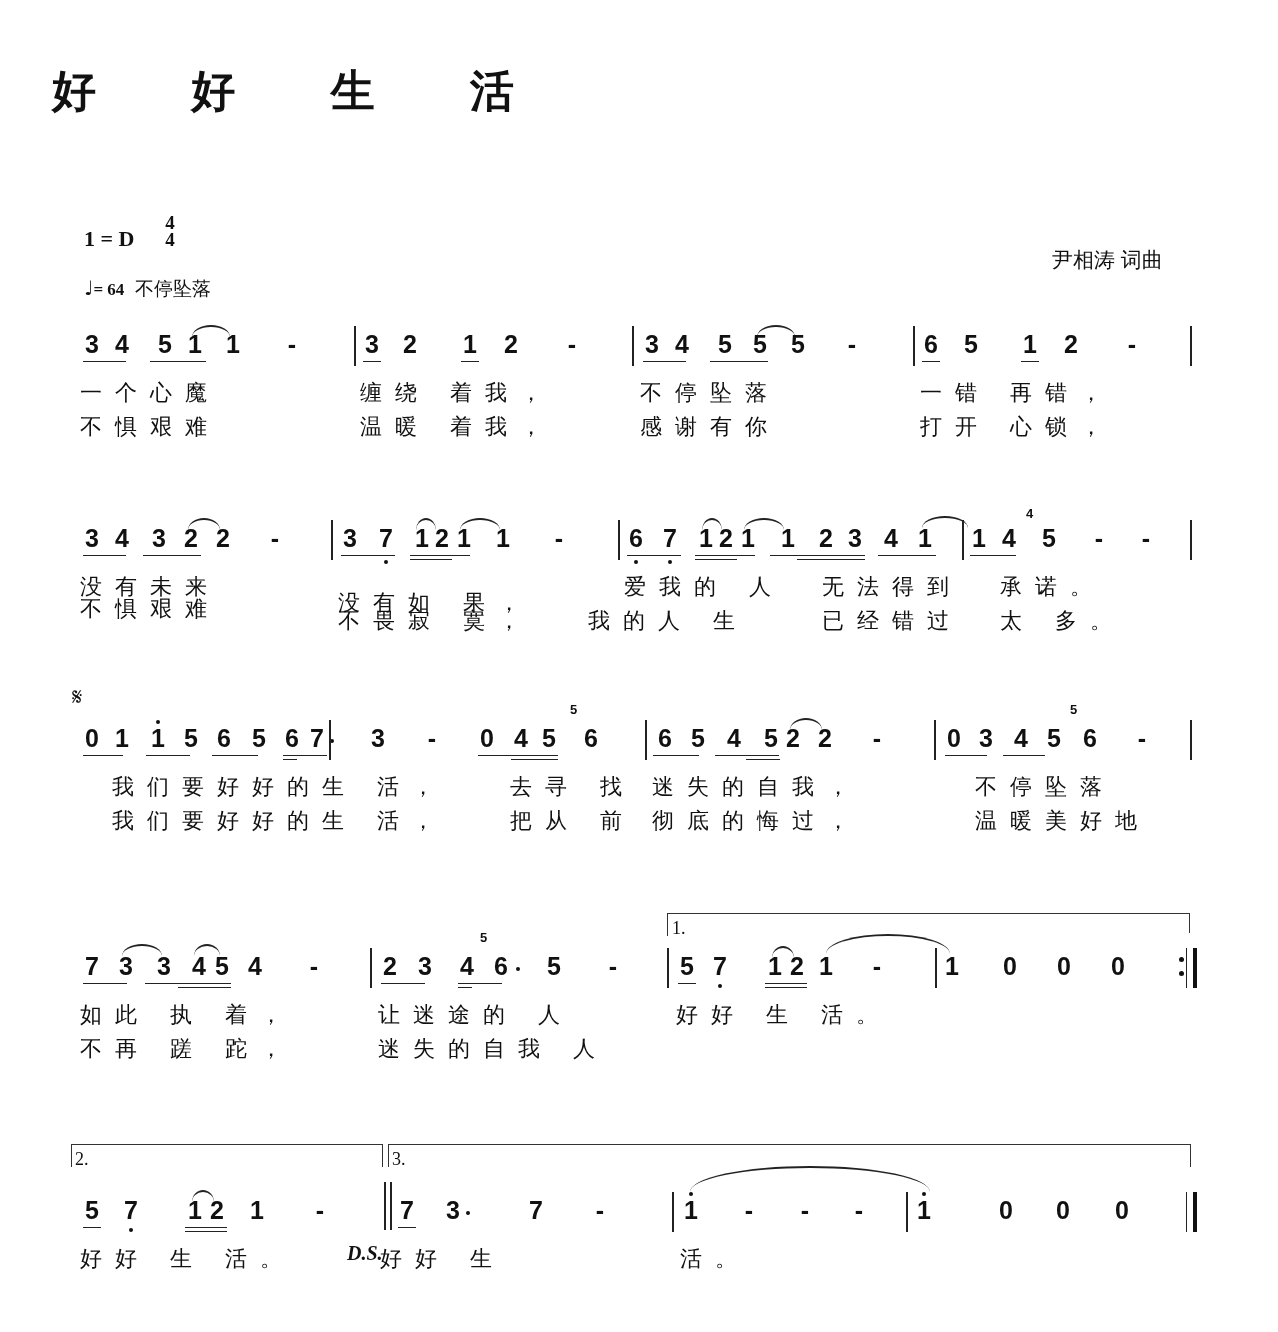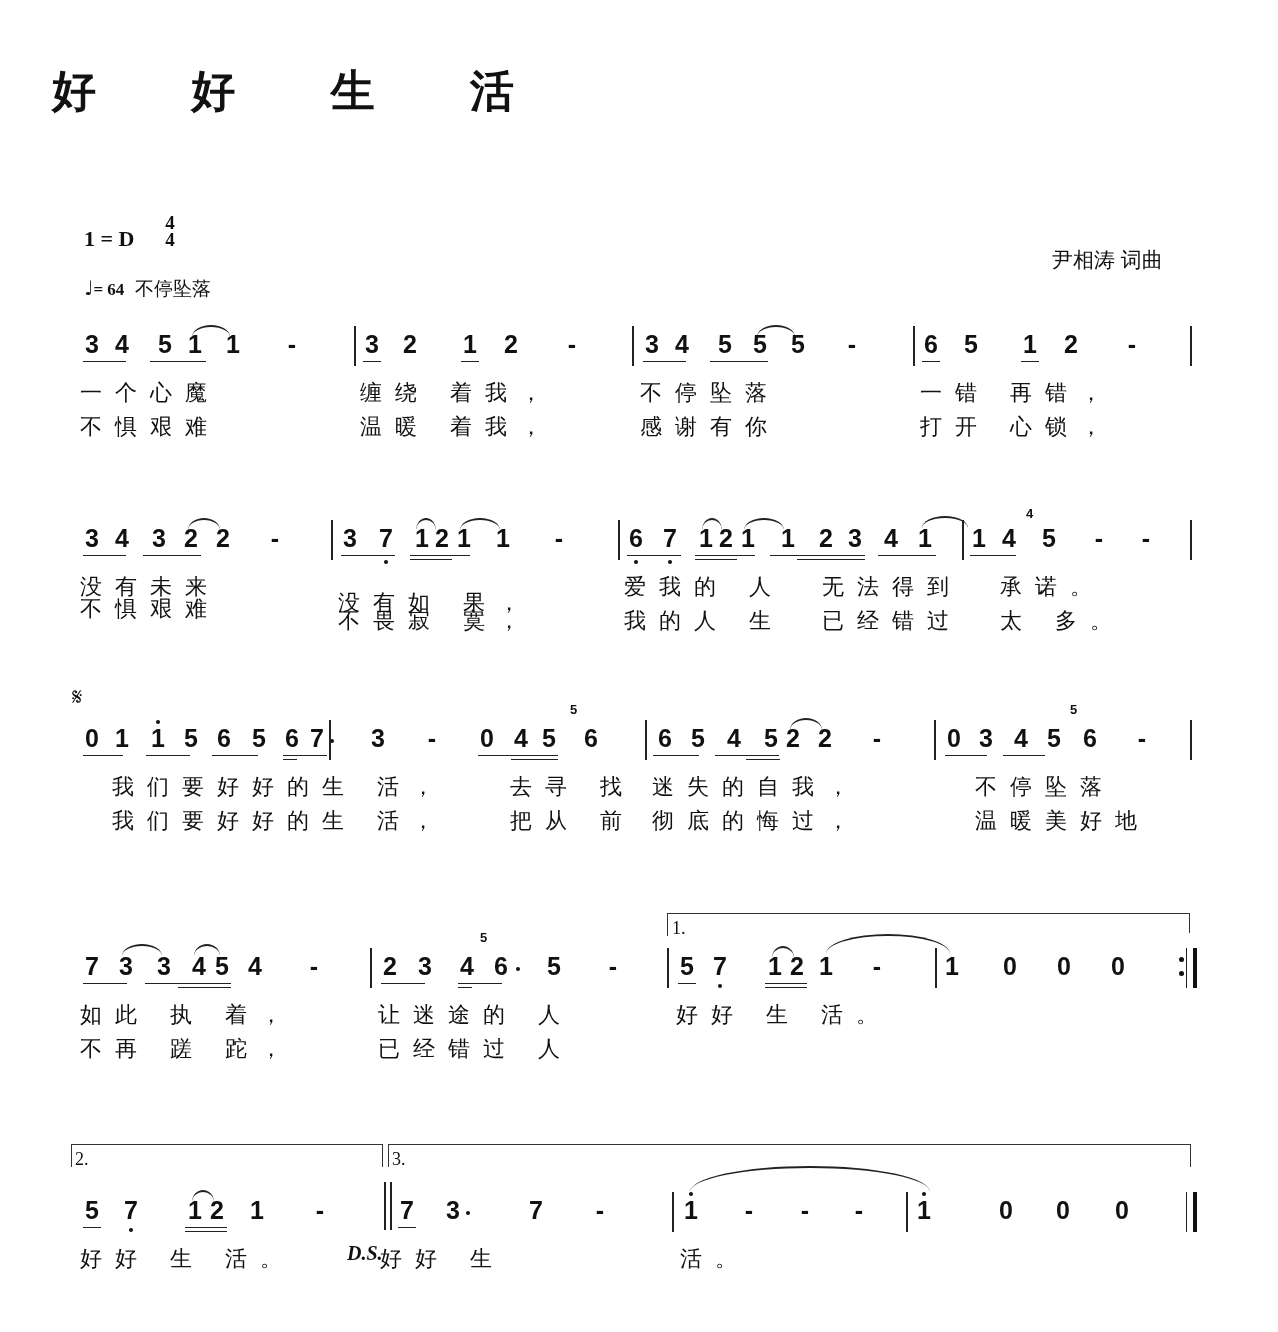--- a/index.html
+++ b/index.html
@@ -152,21 +152,21 @@
   <div class="ul" style="left:970px;top:31px;width:46px"></div>
   <div class="bar" style="left:1190px;top:-4px"></div>
 
   <span class="lyr" style="left:80px;top:48px">没有未来</span>
   <span class="lyr" style="left:338px;top:64px">没有如 果，</span>
   <span class="lyr" style="left:624px;top:48px">爱我的 人</span>
   <span class="lyr" style="left:822px;top:48px">无法得到</span>
   <span class="lyr" style="left:1000px;top:48px">承诺。</span>
   <span class="lyr" style="left:80px;top:70px">不惧艰难</span>
   <span class="lyr" style="left:338px;top:82px">不畏寂 寞，</span>
-  <span class="lyr" style="left:624px;top:82px">我的人 生</span>
+  <span class="lyr" style="left:588px;top:82px">我的人 生</span>
   <span class="lyr" style="left:822px;top:82px">已经错过</span>
   <span class="lyr" style="left:1000px;top:82px">太 多。</span>
 </div>
 
 <div class="abs segno">𝄋</div>
 <div class="row" style="top:724px;">
   <span class="n" style="left:83px">0</span>
   <span class="n" style="left:113px">1</span>
   <span class="n" style="left:149px">1</span>
   <div class="dot-above" style="left:156px;top:-4px"></div>
@@ -279,21 +279,21 @@
   <div class="rep-dots" style="left:1179px;top:5px">
       <i></i>
       <i></i>
     </div>
   <div class="endbar" style="left:1186px;top:-4px"></div>
 
   <span class="lyr" style="left:80px;top:48px">如此  执 着，</span>
   <span class="lyr" style="left:378px;top:48px">让迷途的 人</span>
   <span class="lyr" style="left:676px;top:48px">好好 生 活。</span>
   <span class="lyr" style="left:80px;top:82px">不再  蹉 跎，</span>
-  <span class="lyr" style="left:378px;top:82px">已经错过 人</span>
+  <span class="lyr" style="left:378px;top:82px">迷失的自我 人</span>
 </div>
 
 <div class="volta" style="left:71px;top:1144px;width:310px;"></div>
 <span class="volta-label" style="left:75px;top:1149px">2.</span>
 <div class="volta" style="left:388px;top:1144px;width:801px;"></div>
 <span class="volta-label" style="left:392px;top:1149px">3.</span>
 <div class="row" style="top:1196px;">
   <span class="n" style="left:83px">5</span>
   <span class="n" style="left:122px">7</span>
   <div class="dot-below" style="left:129px;top:32px"></div>

